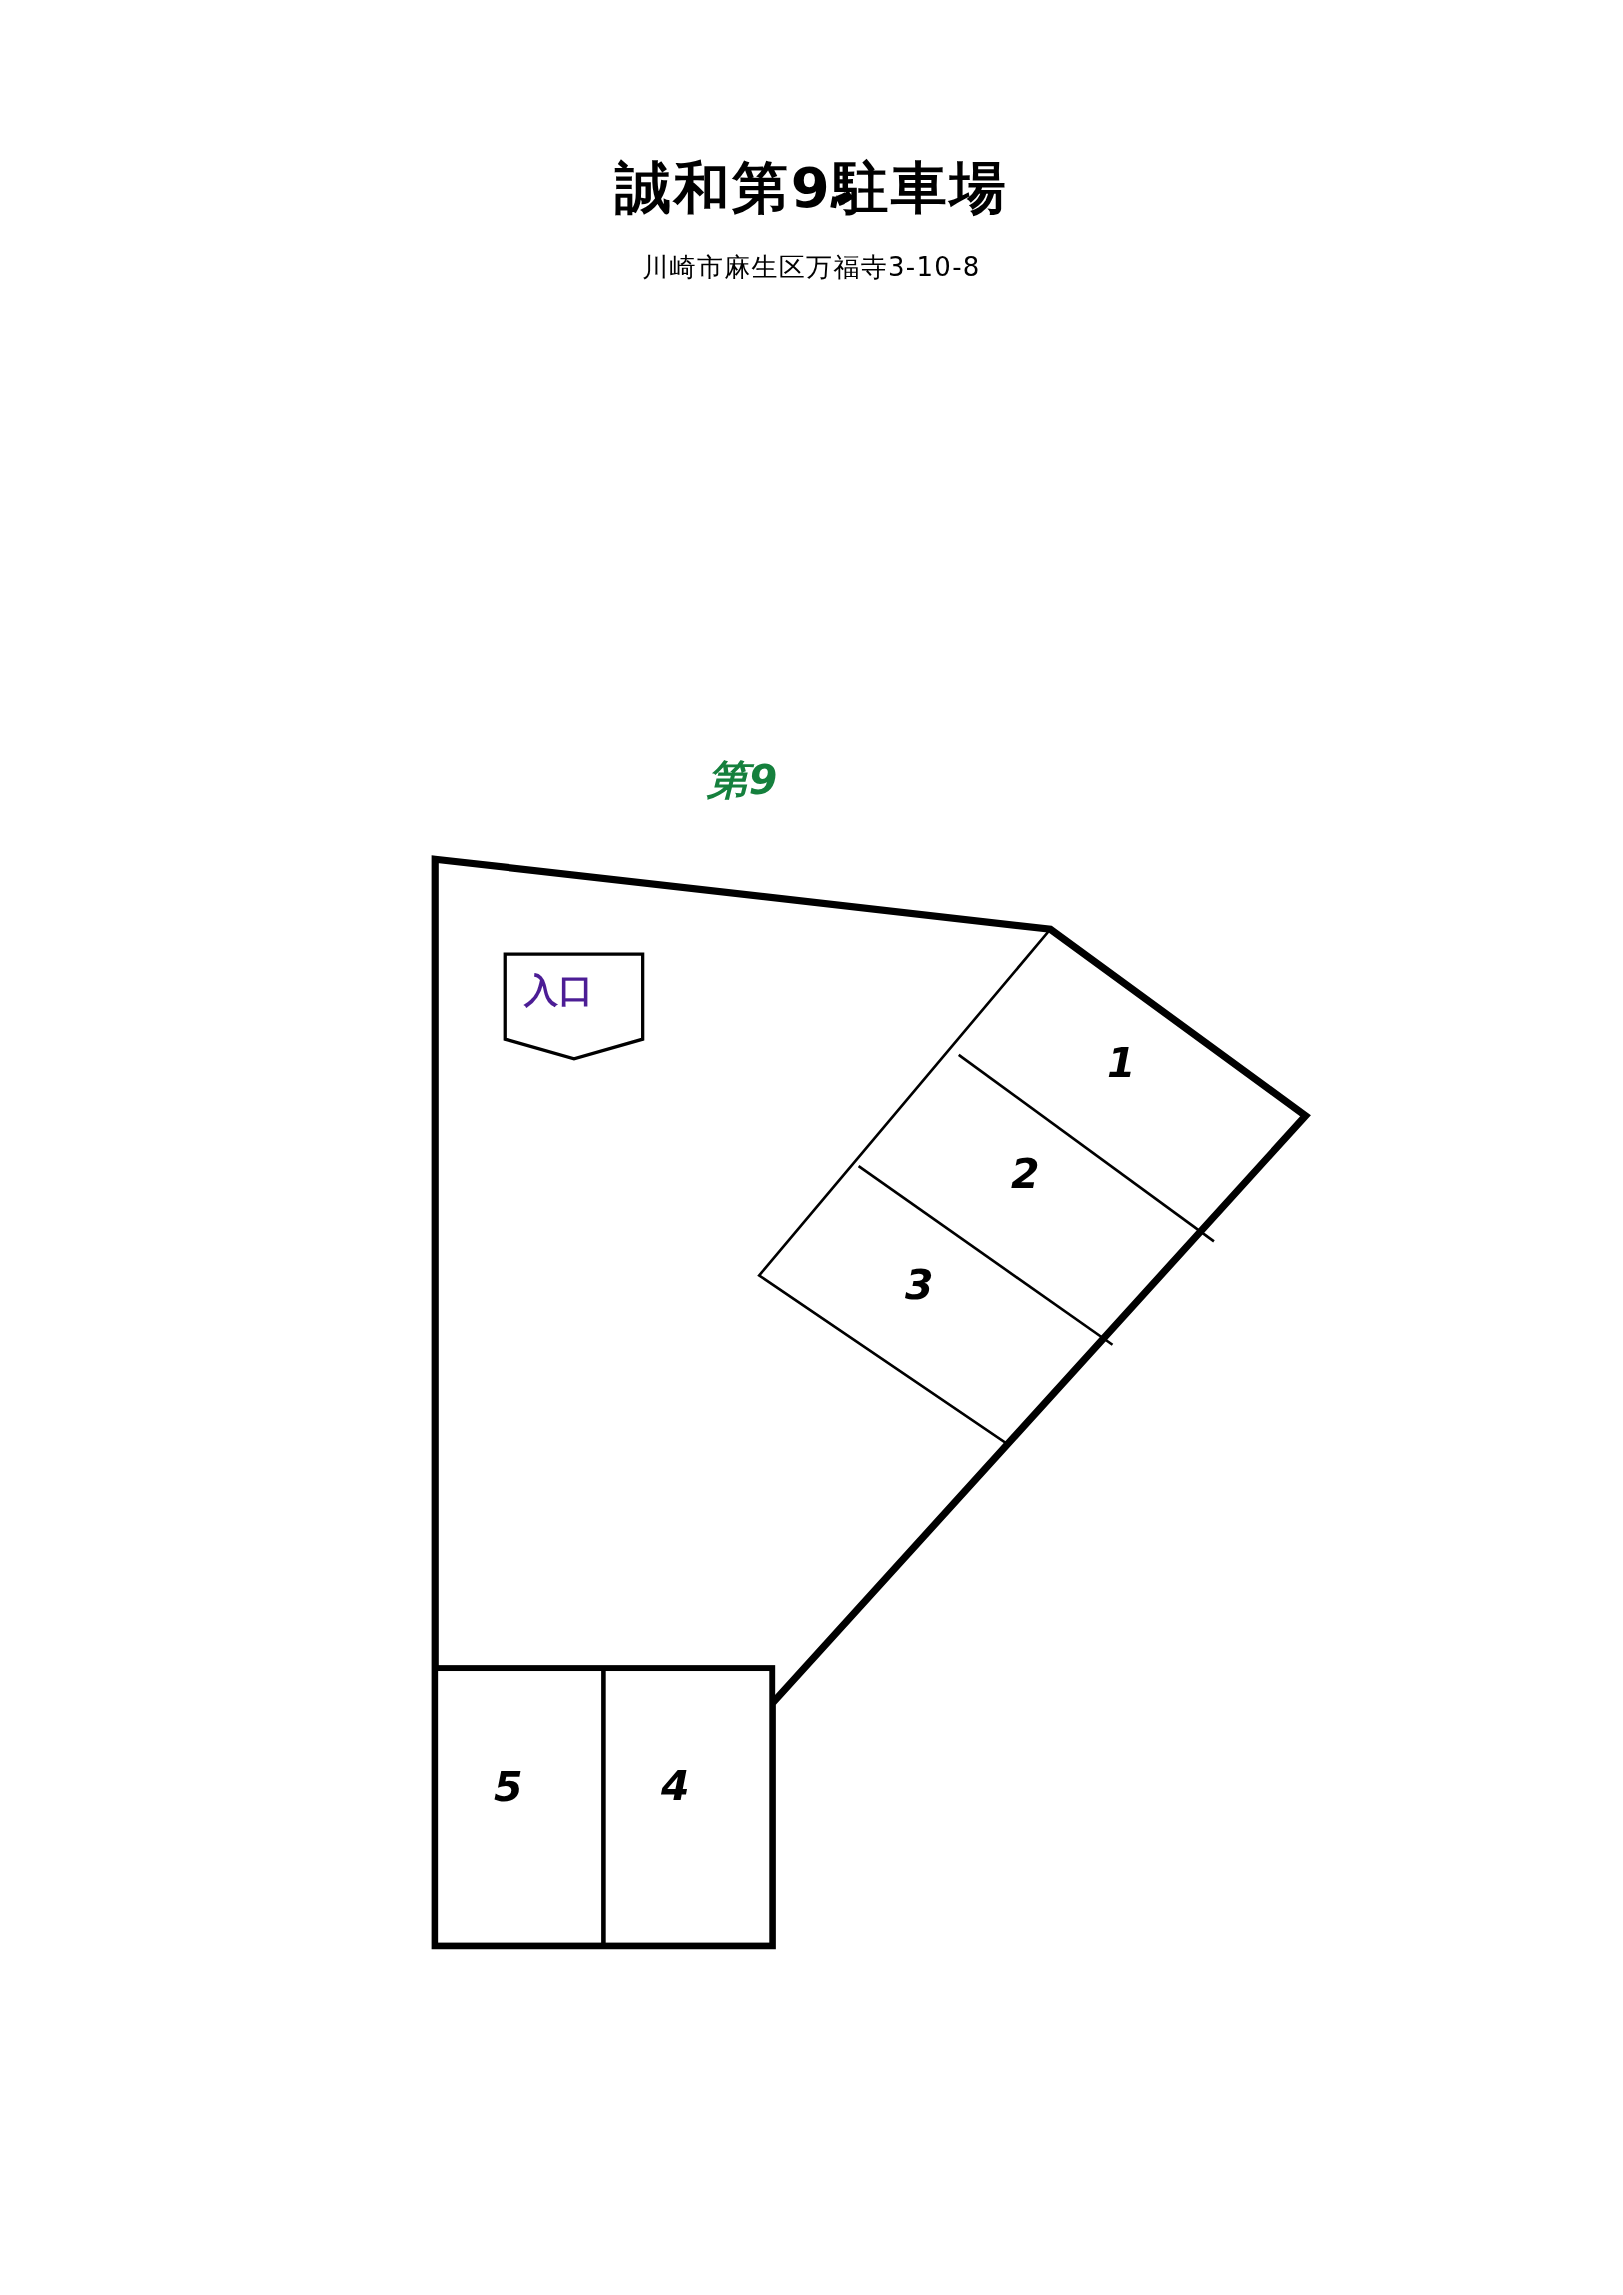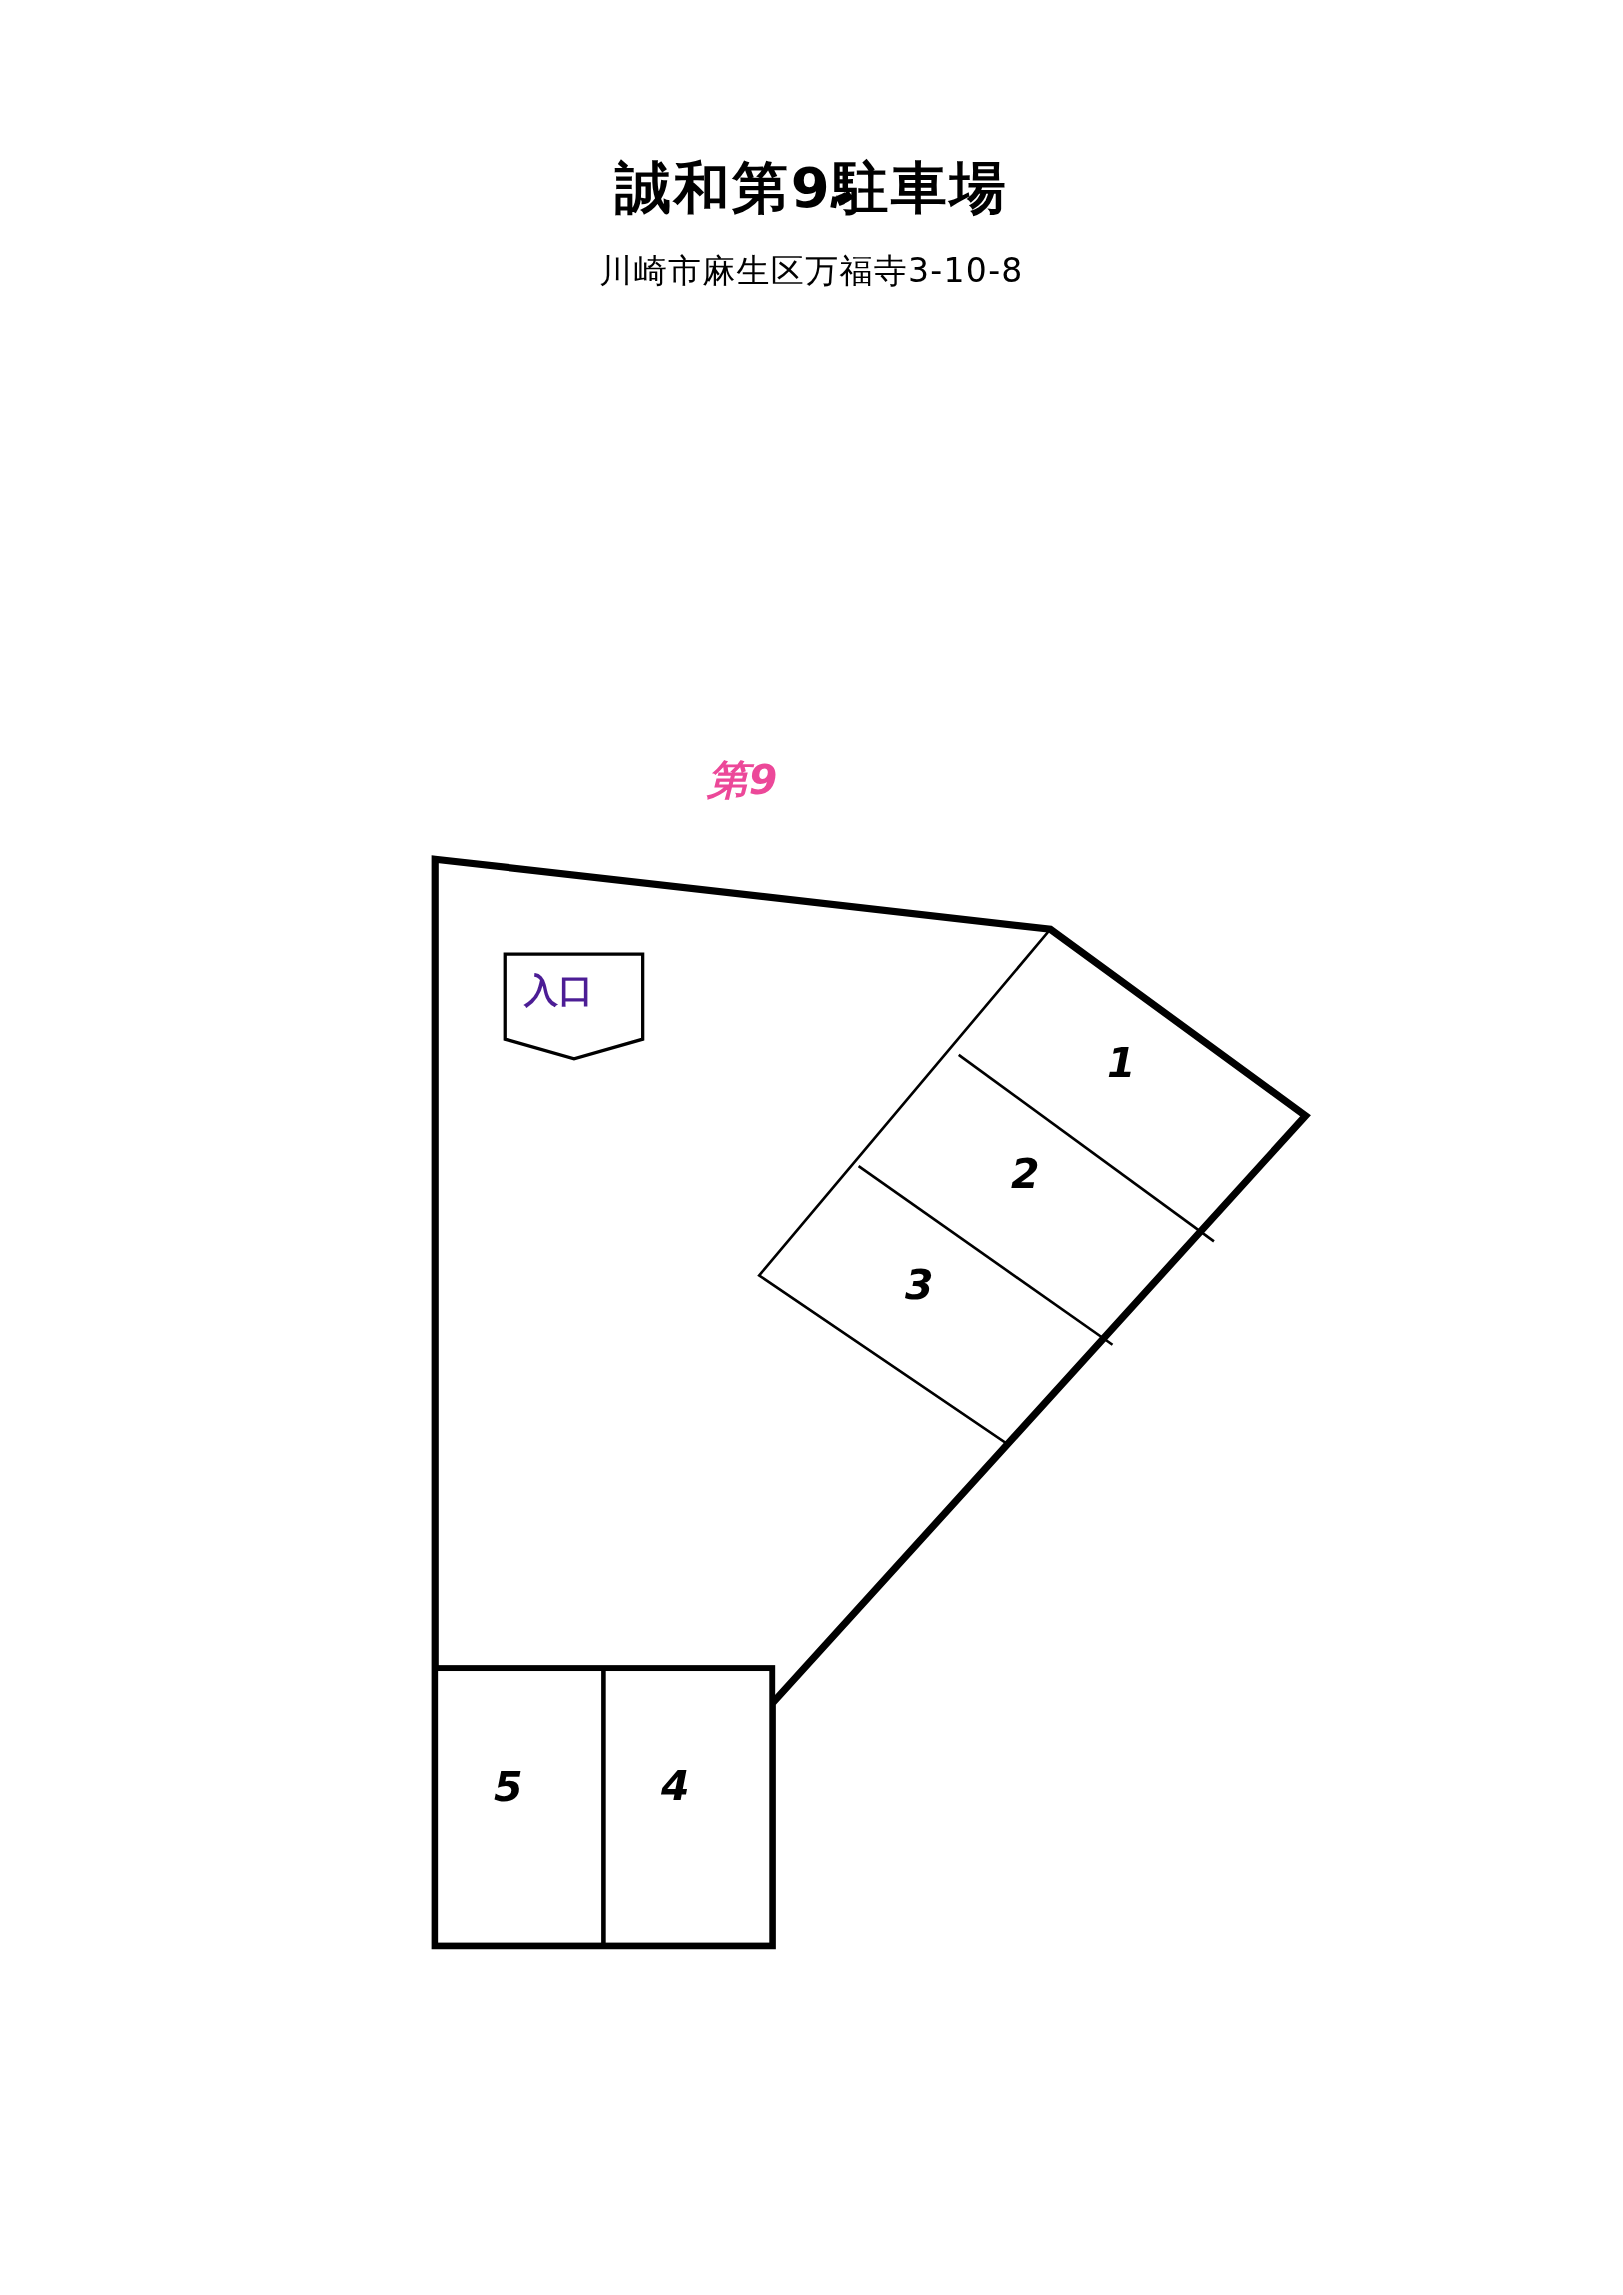--- a/index.html
+++ b/index.html
@@ -36,42 +36,42 @@
     font-size: 56px;
     letter-spacing: 2.6px;
     line-height: 1.1;
     color: #000;
     margin: 0;
     white-space: nowrap;
   }
   .subtitle {
     font-family: "DejaVu Sans", sans-serif;
     font-weight: normal;
-    font-size: 33px;
+    font-size: 26px;
     letter-spacing: 1.3px;
     line-height: 1.1;
     color: #000;
     margin: 0;
     padding-top: 34px;
     white-space: nowrap;
   }
 
   
   .plan-label {
     position: absolute;
     left: 707px;
     top: 753px;
     width: 275px;
     text-align: left;
     font-family: "DejaVu Sans", sans-serif;
     font-weight: bold;
     font-style: italic;
     font-size: 41px;
     letter-spacing: 0.7px;
-    color: #ec4899;
+    color: #15803d;
   }
 
   
   #plan-svg {
     position: absolute;
     left: 0;
     top: 0;
     width: 1623px;
     height: 2295px;
   }

